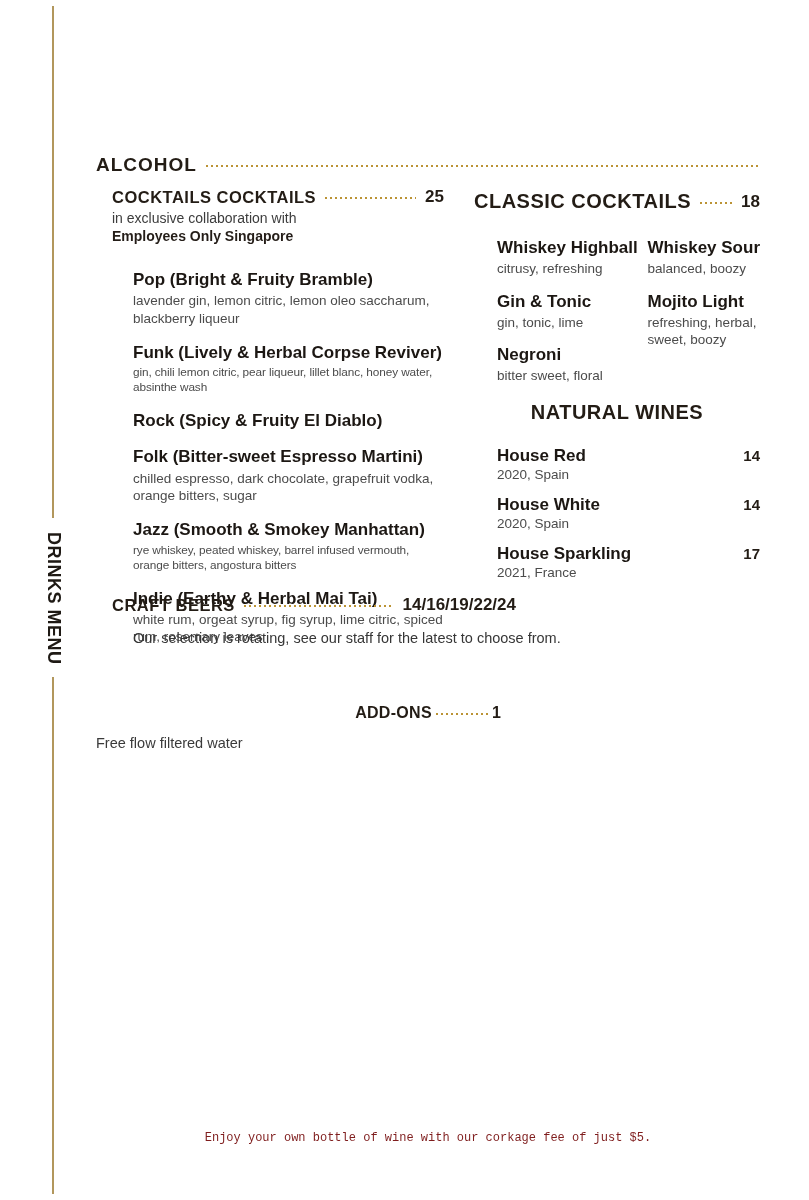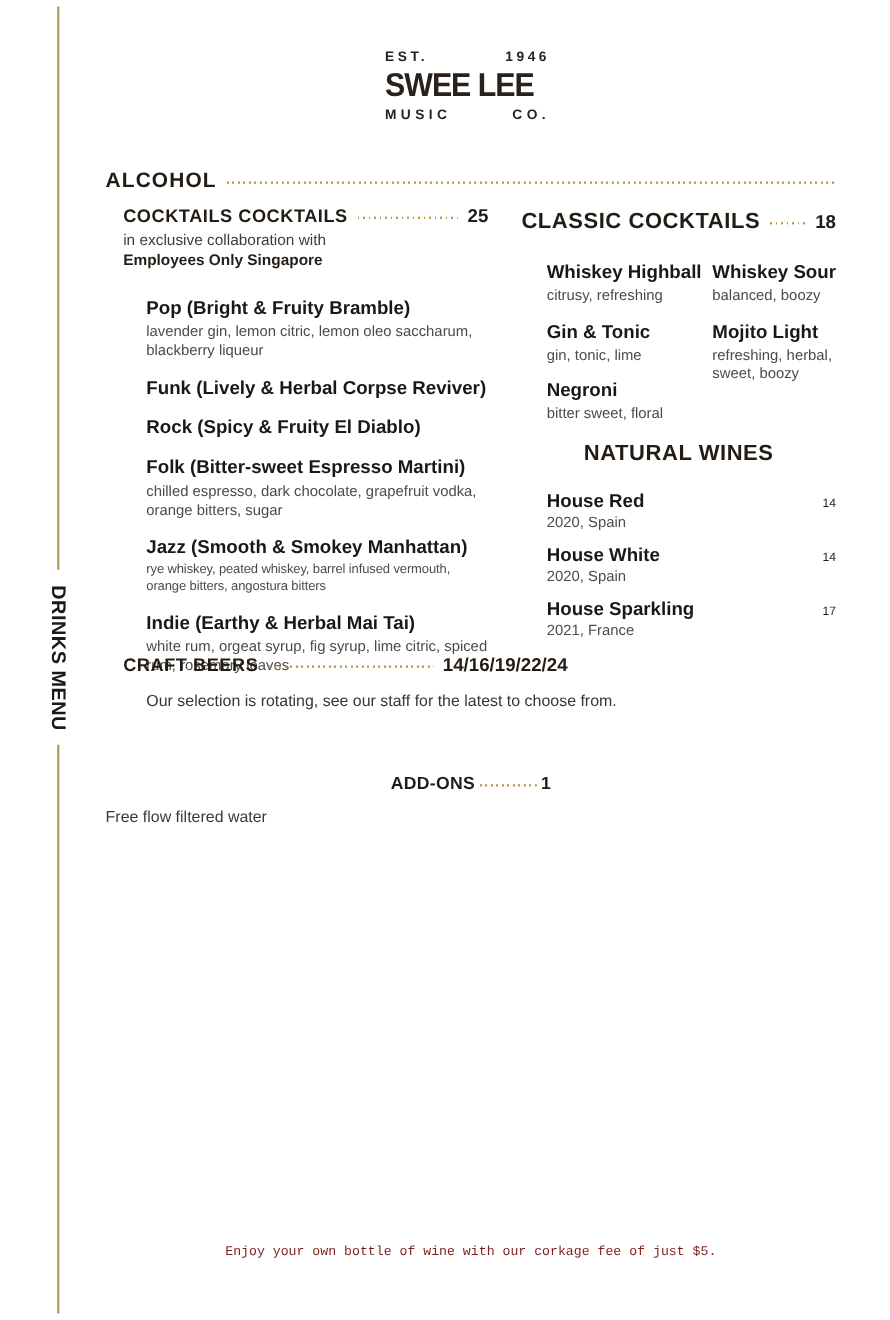--- a/index.html
+++ b/index.html
@@ -64,21 +64,21 @@
   .classic-col1{margin-left:23px;width:158px;}
   .classic-col2{flex:1;}
   .mini-item{margin-bottom:14px;}
   .mini-item .name{font-size:17px;font-weight:700;color:var(--name);white-space:nowrap;}
   .mini-item .desc{font-size:13.5px;color:var(--gray);line-height:1.3;margin-top:2px;}
   .wines-hdr{margin-top:2px;flex-direction:column;}
   .wine-items{margin-left:23px;margin-top:22px;}
   .wine{margin-bottom:13px;}
   .wine-row{display:flex;justify-content:space-between;align-items:baseline;}
   .wine .name{font-size:17px;font-weight:700;color:var(--name);white-space:nowrap;}
-  .wine .price{font-size:11px;font-weight:400;color:var(--ink);}
+  .wine .price{font-size:15px;font-weight:700;color:var(--ink);}
   .wine .detail{font-size:13.5px;color:var(--gray);margin-top:1px;}
 
   
   .beers{position:absolute;left:112px;top:595px;width:404px;}
   .beers .title{font-size:16.5px;}
   .beers-note{position:absolute;left:133px;top:630px;font-size:14.5px;color:#363636;}
 
   
   .addons{position:absolute;left:96px;top:704px;width:664px;}
   .addons-row{display:flex;justify-content:center;align-items:center;}
@@ -93,31 +93,20 @@
 </style>
 </head>
 <body>
 
 <div class="page">
 
   <div class="rail-line rail-top"></div>
   <div class="rail-label">DRINKS MENU</div>
   <div class="rail-line rail-bottom"></div>
 
-  <div class="logo">
-    <div class="logo-row top">
-      <span>EST.</span>
-      <span>1946</span>
-    </div>
-    <div class="logo-name">SWEE LEE</div>
-    <div class="logo-row bottom">
-      <span>MUSIC</span>
-      <span>CO.</span>
-    </div>
-  </div>
 
   <div class="alcohol hdr-row">
     <span class="title">ALCOHOL</span>
     <span class="leader"></span>
   </div>
 
   <div class="col-left">
     <div class="hdr-row">
       <span class="title">COCKTAILS COCKTAILS</span>
       <span class="leader"></span>
@@ -126,20 +115,21 @@
     <div class="collab1">in exclusive collaboration with</div>
     <div class="collab2">Employees Only Singapore</div>
 
     <div class="items">
       <div class="item">
         <div class="name">Pop (Bright &amp; Fruity Bramble)</div>
         <div class="desc">lavender gin, lemon citric, lemon oleo saccharum, blackberry liqueur</div>
       </div>
       <div class="item">
         <div class="name">Funk (Lively &amp; Herbal Corpse Reviver)</div>
+        <div class="desc small">gin, chili lemon citric, pear liqueur, lillet blanc, honey water, absinthe wash</div>
       </div>
       <div class="item">
         <div class="name">Rock (Spicy &amp; Fruity El Diablo)</div>
       </div>
       <div class="item">
         <div class="name">Folk (Bitter-sweet Espresso Martini)</div>
         <div class="desc">chilled espresso, dark chocolate, grapefruit vodka, orange bitters, sugar</div>
       </div>
       <div class="item">
         <div class="name">Jazz (Smooth &amp; Smokey Manhattan)</div>

